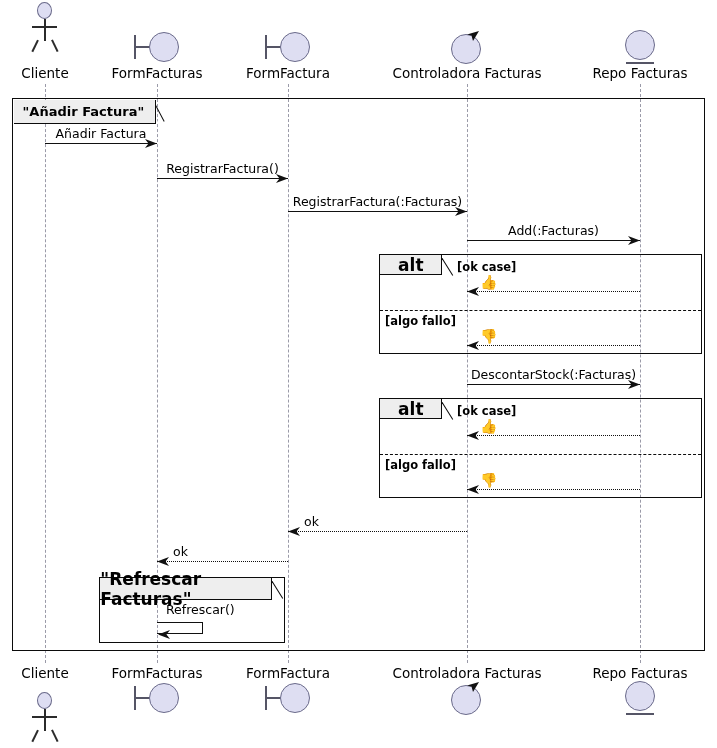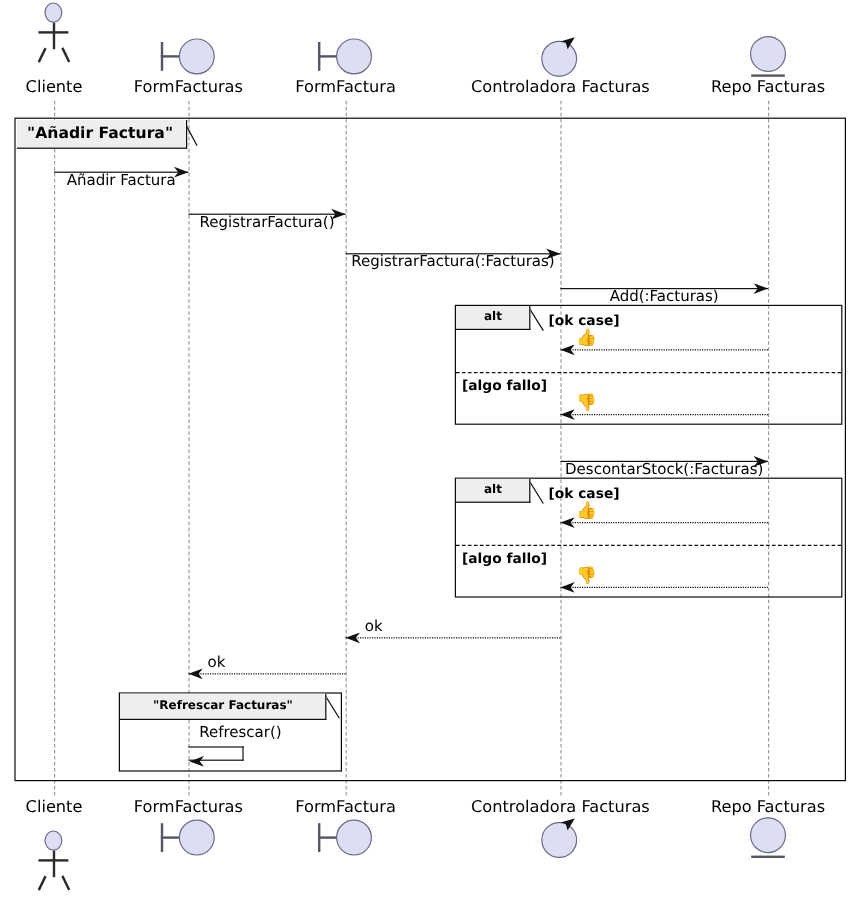--- a/index.html
+++ b/index.html
@@ -96,21 +96,21 @@
     width:0;height:0;
     border-style:solid;
   }
   .alt-tab{
     position:absolute;
     background:#eeeeee;
     border-right:1.3px solid #0b0b0b;
     border-bottom:1.3px solid #0b0b0b;
     box-sizing:border-box;
     font-weight:bold;
-    font-size:10px;
+    font-size:17px;
     display:flex;align-items:center;justify-content:center;
   }
   .guard{
     position:absolute;
     font-size:11.5px;
     font-weight:bold;
     color:#000;
     white-space:nowrap;
   }
   .divider{
@@ -125,21 +125,21 @@
     border-top:1.4px solid #111;
   }
   .msg-line.dotted{border-top:1.4px dotted #111;}
   .msg-label{
     position:absolute;
     font-size:12.5px;
     color:#000;
     white-space:nowrap;
     line-height:1;
   }
-  .msg-label.center{transform:translateX(-50%);margin-top:16px;}
+  .msg-label.center{transform:translateX(-50%);}
   .arrowhead{position:absolute;}
   
   .self-box{
     position:absolute;
     border:1.4px solid #111;
     border-left:none;
     box-sizing:border-box;
     background:transparent;
   }
   .emoji{

